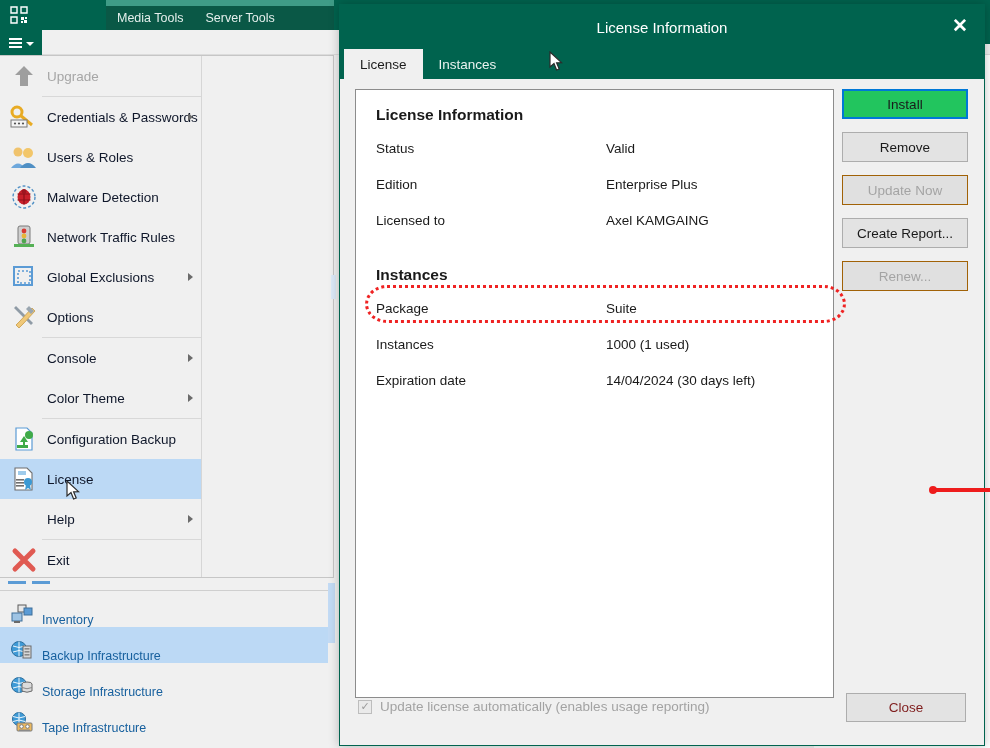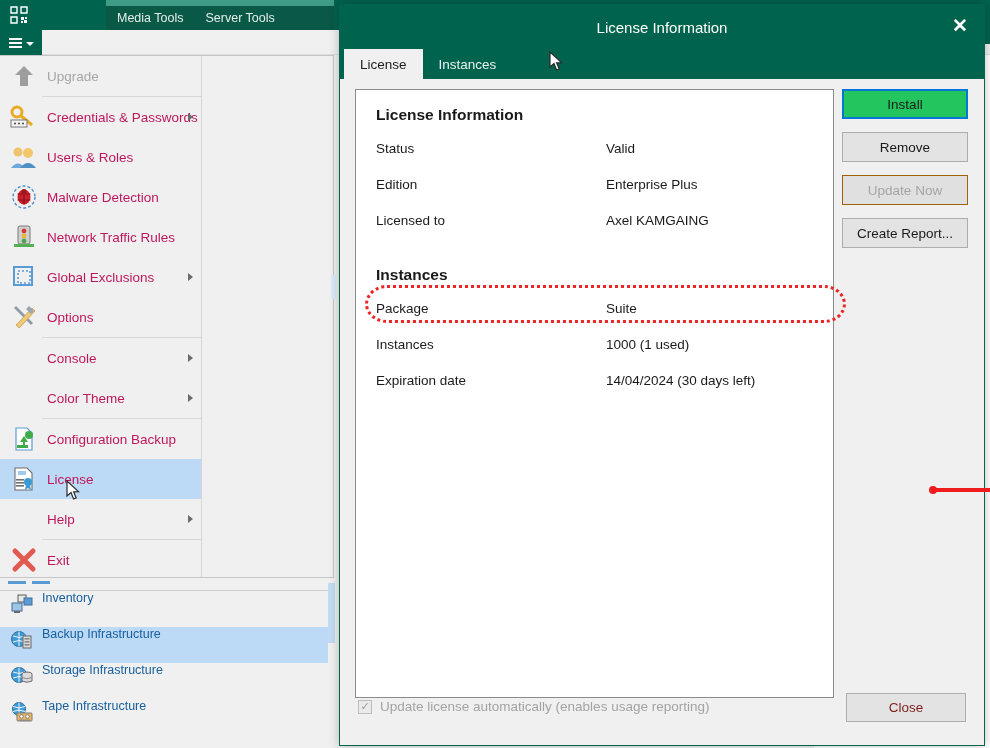--- a/index.html
+++ b/index.html
@@ -79,39 +79,39 @@
   .menu-item {
     position: relative; display: flex; align-items: center;
     height: 40px; padding-left: 6px; cursor: pointer; user-select: none;
   }
   .menu-item.selected { background: #bcd9f5; }
   .menu-item .mi-icon {
     width: 36px; height: 34px; flex: 0 0 36px;
     display: flex; align-items: center; justify-content: center;
   }
   .menu-item .mi-label {
-    font-size: 13.5px; color: #be185d; margin-left: 5px; white-space: nowrap;
+    font-size: 13.5px; color: #0f172a; margin-left: 5px; white-space: nowrap;
   }
   .menu-item.disabled .mi-label { color: #a6a6a6; }
   .menu-item .mi-arrow {
     position: absolute; right: 8px; width: 0; height: 0;
     border-top: 4px solid transparent; border-bottom: 4px solid transparent;
     border-left: 5px solid #6b6b6b;
   }
   .menu-divider {
     height: 1px; background: #d8d8d8; margin: 0 0 0 42px;
   }
 
   
   .nav-panel {
     position: absolute; left: 0; top: 590px; width: 334px; height: 158px;
     background: #f0f0f0; border-top: 1px solid #cfcfcf;
   }
   .nav-item {
-    display: flex; align-items: flex-start; height: 36px; padding-left: 8px; cursor: pointer;
+    display: flex; align-items: flex-end; height: 36px; padding-left: 8px; cursor: pointer;
   }
   .nav-item.selected { background: #bcd9f5; }
   .nav-item .nv-icon {
     width: 28px; height: 26px; flex: 0 0 28px;
     display: flex; align-items: center; justify-content: center;
   }
   .nav-item .nv-label { font-size: 12.5px; color: #17609e; margin-left: 6px; }
   .nav-splitter {
     position: absolute; left: 8px; top: 581px; width: 60px; height: 6px;
     display: flex; gap: 6px;
@@ -549,20 +549,21 @@
         <span class="bar"></span>
         <span class="dot l"></span>
 
       </div>
 
       <div class="btn-col">
         <button class="dlg-btn focused">Install</button>
         <button class="dlg-btn">Remove</button>
         <button class="dlg-btn disabled">Update Now</button>
         <button class="dlg-btn">Create Report...</button>
+        <button class="dlg-btn disabled">Renew...</button>
       </div>
 
       <div class="dlg-footer">
         <div class="auto-update">
           <span class="chk">✓</span>
           <span class="auto-update-label">Update license automatically (enables usage reporting)</span>
         </div>
         <button class="close-btn">Close</button>
       </div>
 

